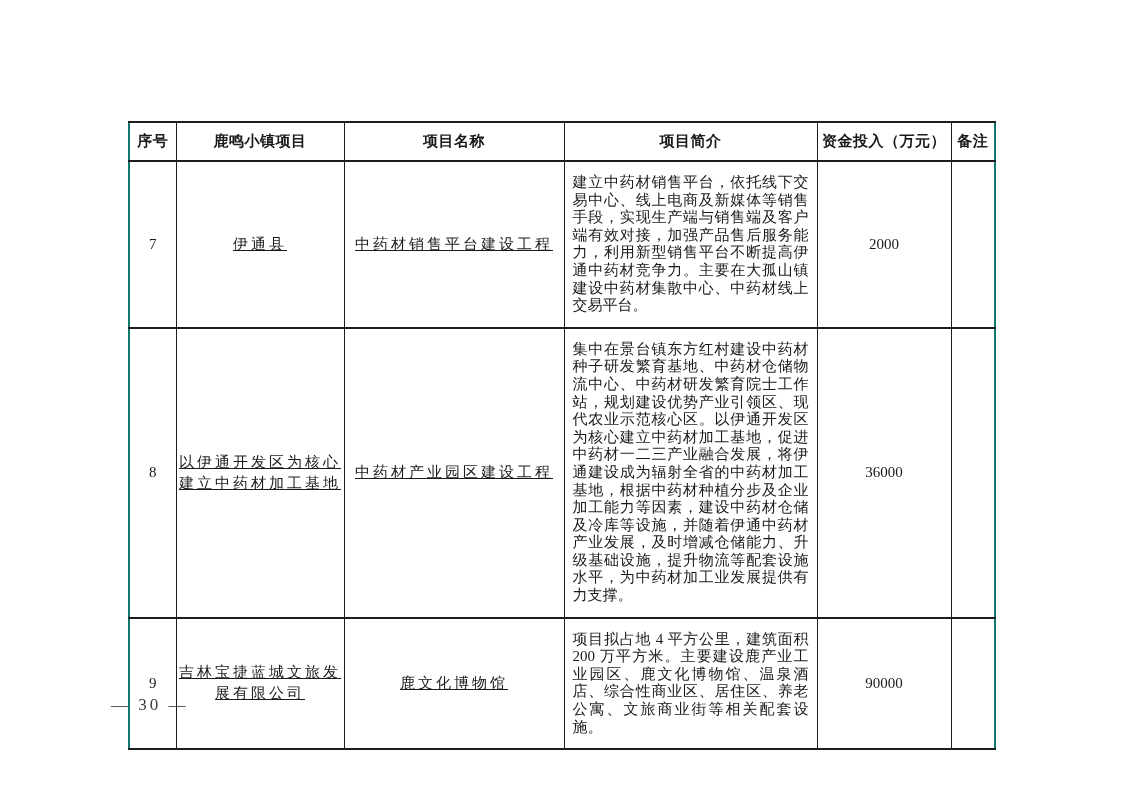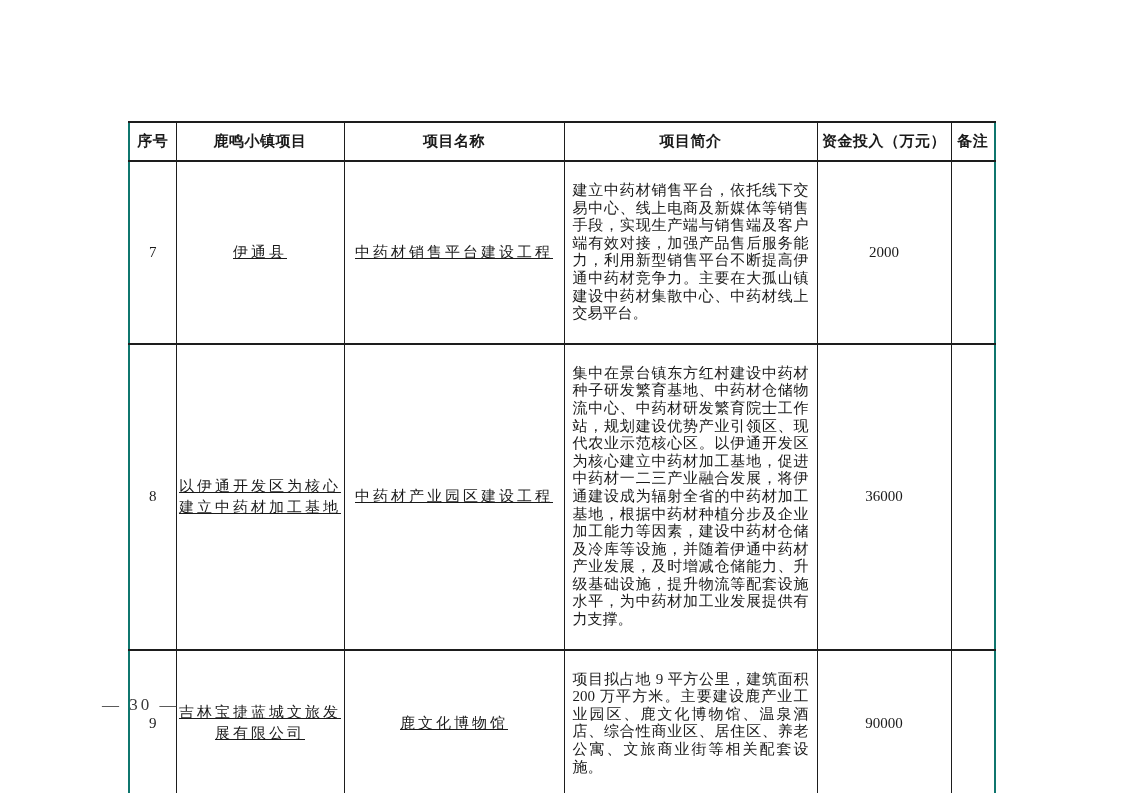--- a/index.html
+++ b/index.html
@@ -54,28 +54,28 @@
   td.cell-spaced {
     letter-spacing: 3px;
     text-decoration: underline;
   }
   td.cell-desc {
     vertical-align: middle;
     text-align: justify;
     text-justify: inter-character;
     font-size: 15px;
     line-height: 17.6px;
-    padding: 20px 8px;
+    padding: 12px 8px;
   }
   tr.row-7  { height: 157px; }
   tr.row-8  { height: 283px; }
   tr.row-9  { height: 113px; }
   .page-number {
     position: absolute;
-    left: 102px;
+    left: 111px;
     top: 695px;
     font-size: 17px;
     letter-spacing: 3px;
     color: #3c3c3c;
     white-space: pre;
   }
 </style>
 </head>
 <body>
 
@@ -114,21 +114,21 @@
         <td class="cell-center cell-spaced">以伊通开发区为核心建立中药材加工基地</td>
         <td class="cell-center cell-spaced">中药材产业园区建设工程</td>
         <td class="cell-desc">集中在景台镇东方红村建设中药材种子研发繁育基地、中药材仓储物流中心、中药材研发繁育院士工作站，规划建设优势产业引领区、现代农业示范核心区。以伊通开发区为核心建立中药材加工基地，促进中药材一二三产业融合发展，将伊通建设成为辐射全省的中药材加工基地，根据中药材种植分步及企业加工能力等因素，建设中药材仓储及冷库等设施，并随着伊通中药材产业发展，及时增减仓储能力、升级基础设施，提升物流等配套设施水平，为中药材加工业发展提供有力支撑。</td>
         <td class="cell-center">36000</td>
         <td class="cell-center"></td>
       </tr>
       <tr class="row-9">
         <td class="cell-center">9</td>
         <td class="cell-center cell-spaced">吉林宝捷蓝城文旅发展有限公司</td>
         <td class="cell-center cell-spaced">鹿文化博物馆</td>
-        <td class="cell-desc">项目拟占地 9 平方公里，建筑面积 200 万平方米。主要建设鹿产业工业园区、鹿文化博物馆、温泉酒店、综合性商业区、居住区、养老公寓、文旅商业街等相关配套设施。</td>
+        <td class="cell-desc">项目拟占地 4 平方公里，建筑面积 200 万平方米。主要建设鹿产业工业园区、鹿文化博物馆、温泉酒店、综合性商业区、居住区、养老公寓、文旅商业街等相关配套设施。</td>
         <td class="cell-center">90000</td>
         <td class="cell-center"></td>
       </tr>
     </tbody>
   </table>
 
   <div class="page-number">— 30 —</div>
 
 </div>
 

